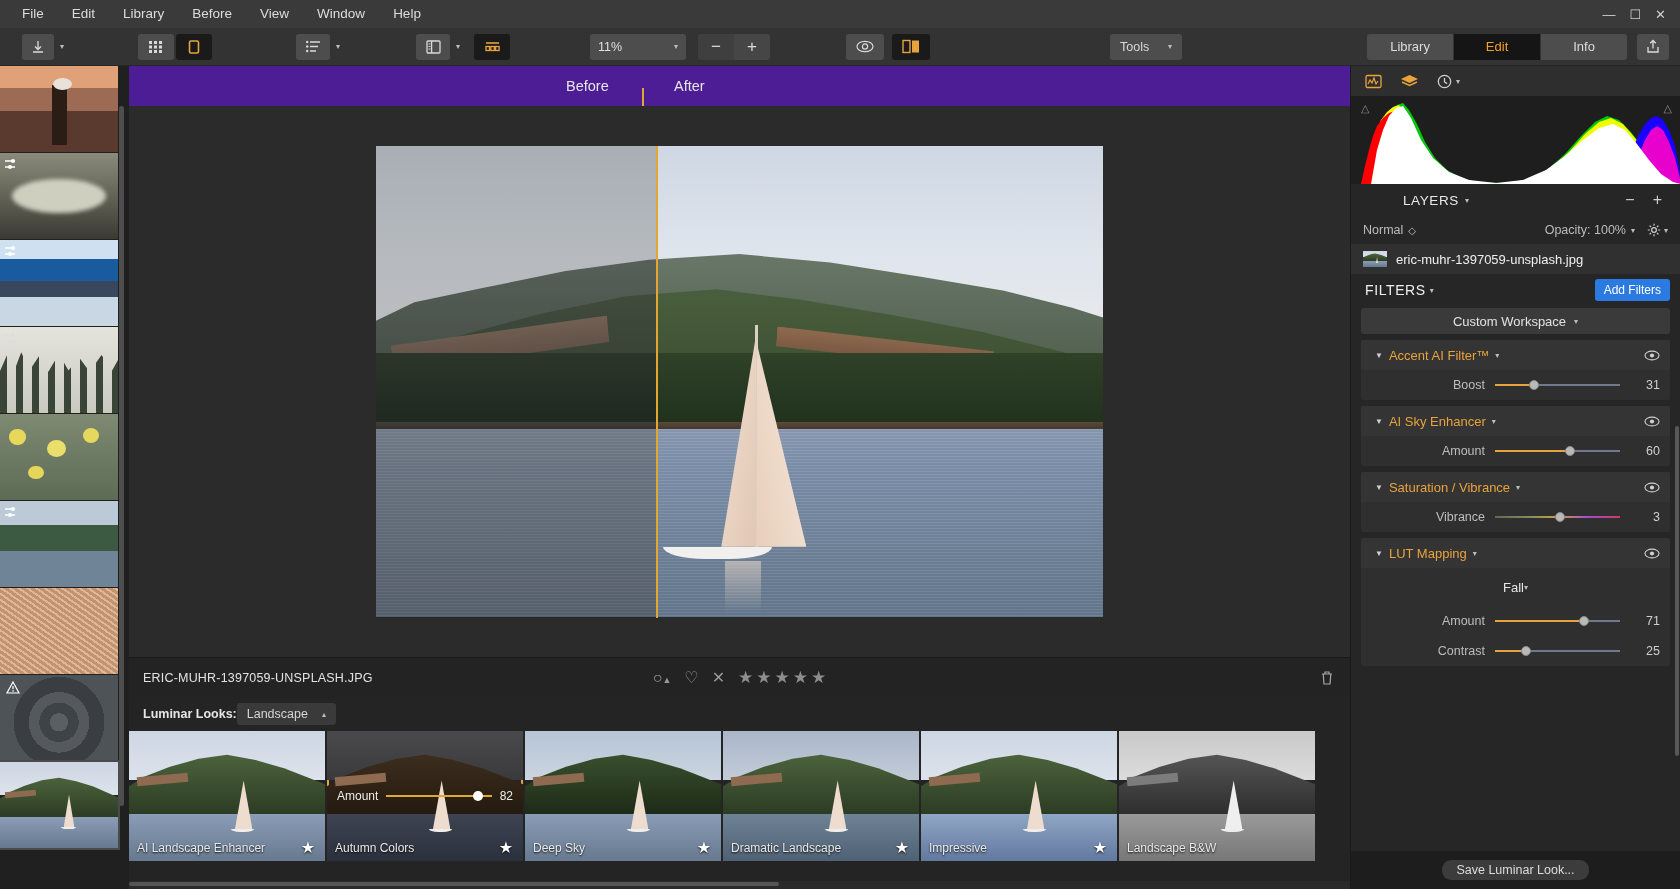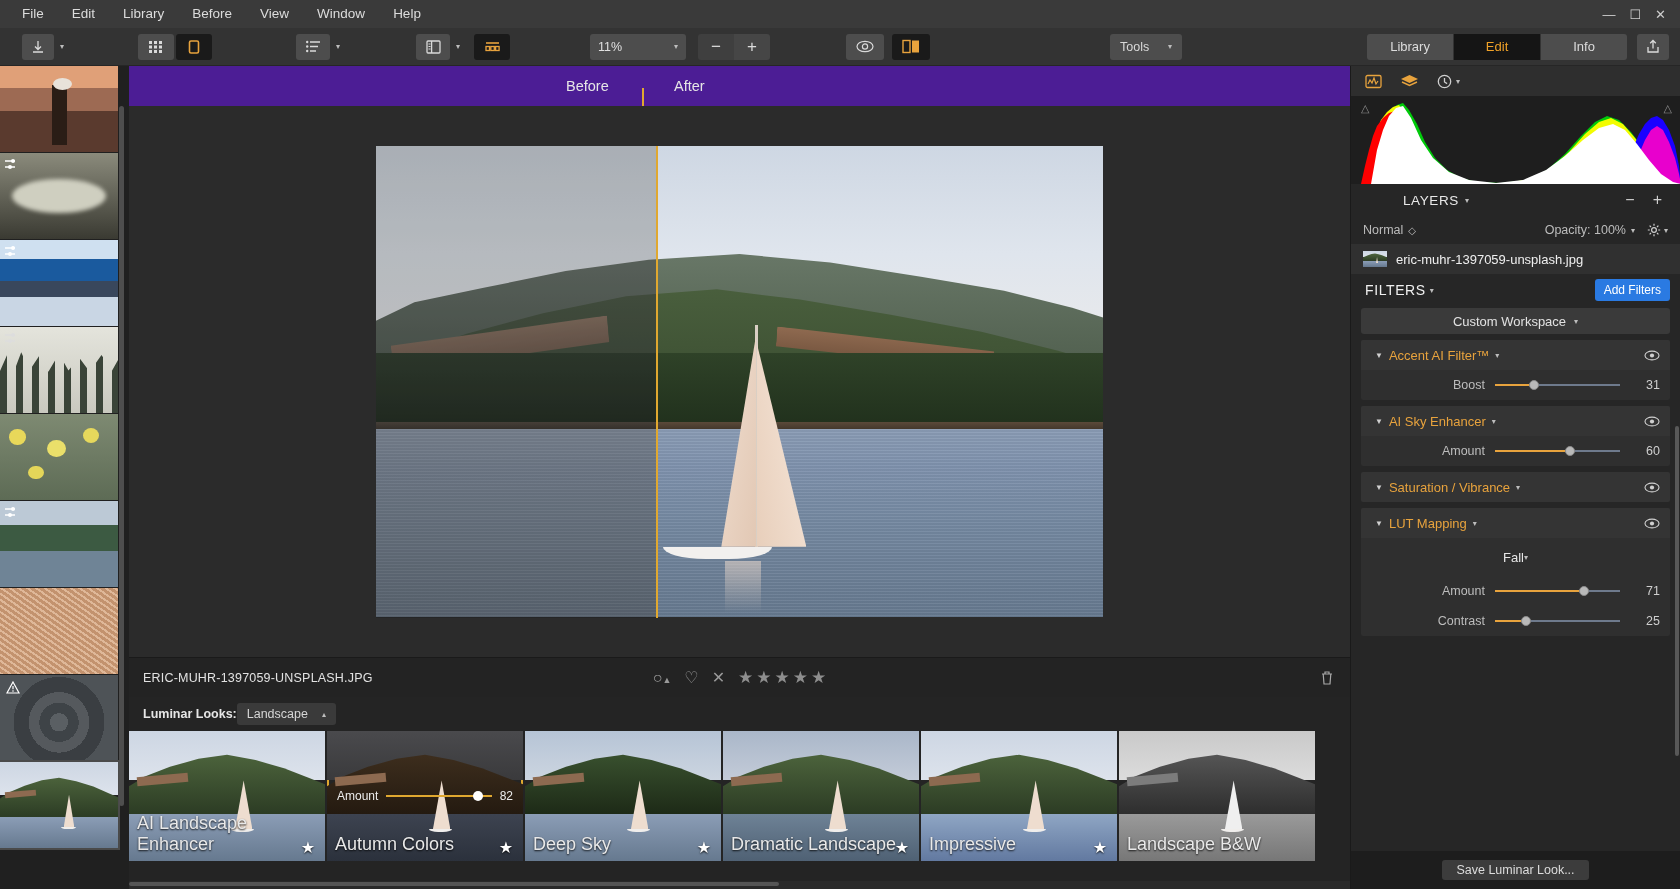--- a/index.html
+++ b/index.html
@@ -148,21 +148,21 @@
   .cat-pill {
     background: #3a3a3a; border-radius: 3px; height: 22px; display: flex; align-items: center;
     padding: 0 10px; gap: 14px; font-size: 12.5px; color: #d6d6d6; cursor: pointer;
   }
   .looks-row { display: flex; gap: 2px; padding: 0 0 0 0; flex: 1 1 auto; align-items: flex-start;}
   .look {
     width: 196px; height: 130px; position: relative; overflow: hidden; cursor: pointer; flex: 0 0 auto;
   }
   .look.active { outline: 2px solid #e0a830; outline-offset: -2px; }
   .look .lname {
-    position: absolute; left: 8px; bottom: 6px; font-size: 18px; color: #e9e9e9;
+    position: absolute; left: 8px; bottom: 6px; font-size: 12px; color: #e9e9e9;
     text-shadow: 0 1px 2px rgba(0,0,0,.9);
   }
   .look .lstar { position: absolute; right: 10px; bottom: 4px; font-size: 16px; color: #fff;
     text-shadow: 0 1px 2px rgba(0,0,0,.9); }
   .look .amt {
     position: absolute; left: 0; top: 50%; transform: translateY(-50%); width: 100%;
     display: flex; align-items: center; gap: 8px; padding: 0 10px; font-size: 12px; color: #ececec;
   }
   .amt .track { flex: 1 1 auto; height: 2px; background: #e0a830; position: relative; }
   .amt .knob { position: absolute; top: -4px; width: 10px; height: 10px; border-radius: 50%; background: #fff; }
@@ -246,21 +246,21 @@
   .strack .fill { position: absolute; left: 0; top: 0; height: 2px; background: #e8a33d; }
   .strack .knob {
     position: absolute; top: -4px; width: 10px; height: 10px; border-radius: 50%;
     background: #b9b9b9; border: 1px solid #8a8a8a; transform: translateX(-5px); cursor: pointer;
   }
   .strack.rainbow { background: linear-gradient(to right,#5d6a5a,#7e8a5c,#c9a23e,#a44ad6,#d33a5a); }
   .sval { width: 30px; text-align: right; font-size: 12.5px; color: #cfcfcf; }
   .lutsel { display: flex; align-items: center; justify-content: center; height: 38px;
     font-size: 13px; color: #e6e6e6; cursor: pointer; }
   .rp-bottom { margin-top: auto; height: 38px; background: #1d1d1d; display: flex; align-items: center; justify-content: center; }
-  .savelook { background: #3c3c3c; border-radius: 3px; padding: 3px 14px; font-size: 12.5px; color: #dcdcdc; cursor: pointer; }
+  .savelook { background: #3c3c3c; border-radius: 9px; padding: 3px 14px; font-size: 12.5px; color: #dcdcdc; cursor: pointer; }
   .rp-scroll { position: absolute; right: 1px; width: 4px; background: #585858; border-radius: 2px; }
 
   .filters-body { position: relative; flex: 1 1 auto; overflow: hidden; }
 
   svg { display: block; }
 </style>
 </head>
 <body>
 
 <div class="app">
@@ -788,20 +788,27 @@
             <span class="ftitle">Saturation / Vibrance</span>
             <span class="caret">▾</span>
             <span class="sp"></span>
             <span class="eye">
               <svg width="16" height="11" viewBox="0 0 16 11">
                   <ellipse cx="8" cy="5.5" rx="7" ry="4.4" stroke="#cfcfcf" stroke-width="1.1" fill="none"></ellipse>
                   <circle cx="8" cy="5.5" r="2.1" fill="#cfcfcf"></circle>
                 </svg>
             </span>
           </div>
+          <div class="srow">
+            <span class="slabel">Vibrance</span>
+            <span class="strack rainbow">
+              <span class="knob" style="left:52%"></span>
+            </span>
+            <span class="sval">3</span>
+          </div>
         </div>
 
         <div class="fcard">
           <div class="fcard-head">
             <span class="tri">▼</span>
             <span class="ftitle">LUT Mapping</span>
             <span class="caret">▾</span>
             <span class="sp"></span>
             <span class="eye">
               <svg width="16" height="11" viewBox="0 0 16 11">

